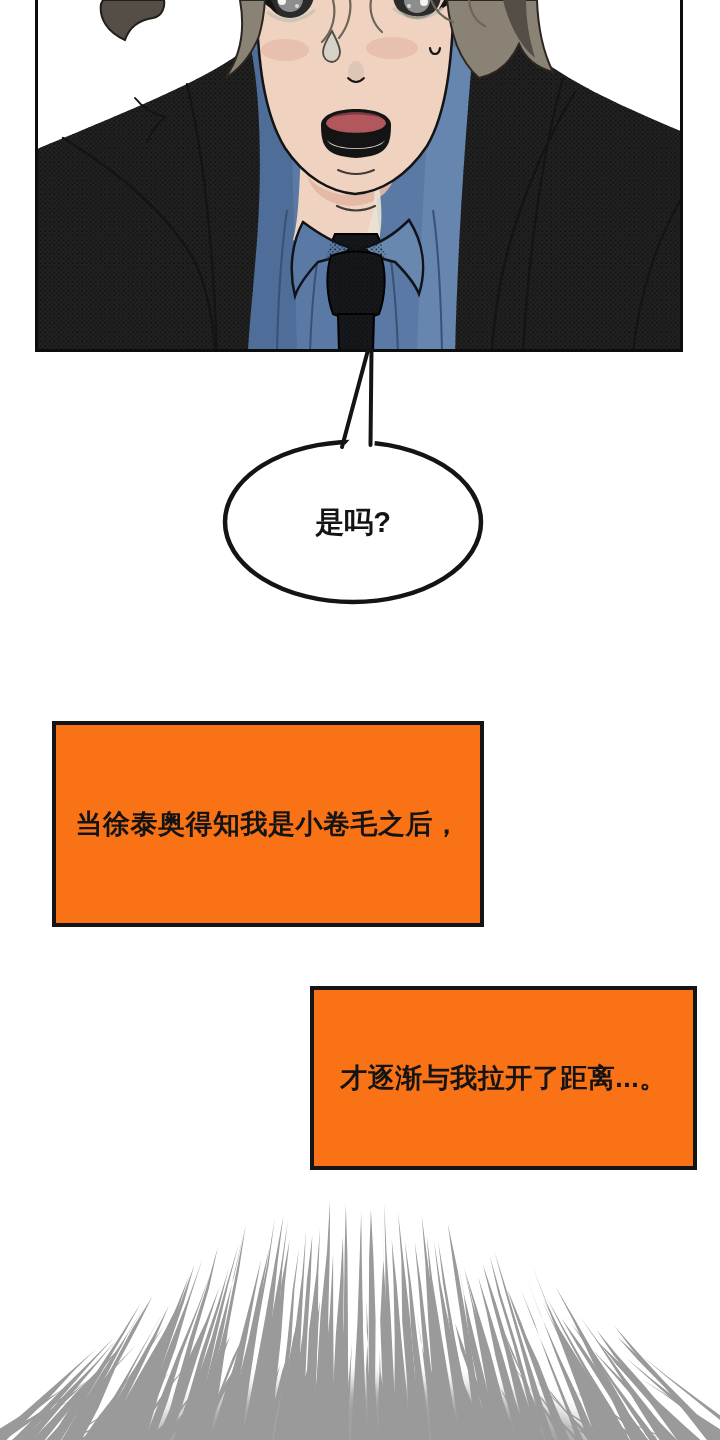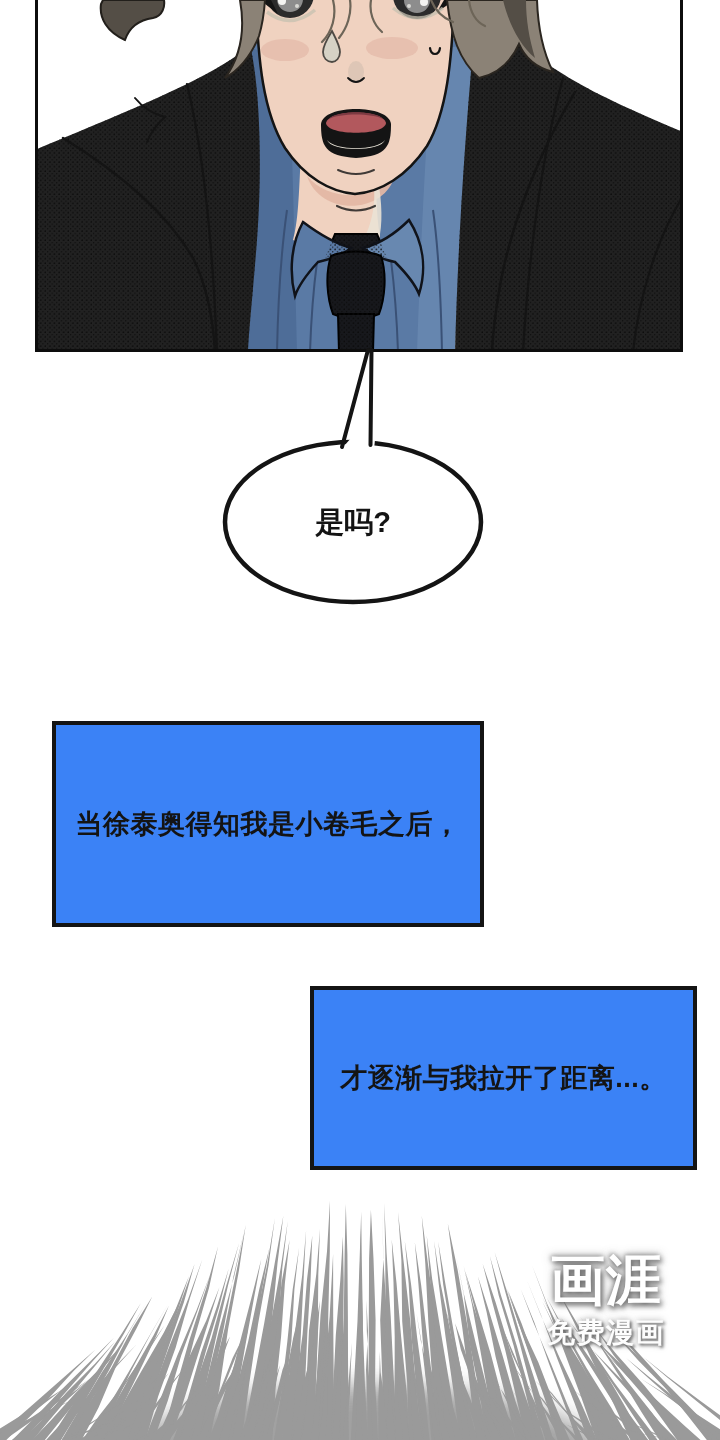--- a/index.html
+++ b/index.html
@@ -1,21 +1,21 @@
 <!DOCTYPE html>
 <html style="--paper: #ffffff; --ink: #141414; --panel_border: #0d0d0d; --jacket: #212121; --tie: #17181c; --shirt: #5a7aa5; --shirt_shadow: #4d6b97; --shirt_light: #6888b0; --skin: #f0d2c0; --skin_shadow: #e3b7a4; --skin_highlight: #eae2d5; --blush: #e0b1a1; --hair: #8b8276; --hair_dark: #544e46; --mouth: #b2585d; --mouth_dark: #7c3a42; --lip_light: #e8e3d7; --sweat: #d6d2c5; --speedline: #9a9a9a;"><head>
 <meta charset="utf-8">
 <style>
   html,body{margin:0;padding:0;background:#ffffff;}
   .page{position:relative;width:720px;height:1440px;background:var(--paper,#fff);overflow:hidden;
         font-family:"Liberation Sans","DejaVu Sans",sans-serif;}
   .panel{position:absolute;left:35px;top:0;width:648px;height:352px;}
   .panel svg{display:block;width:100%;height:100%;}
   .bubble-svg{position:absolute;left:180px;top:330px;width:360px;height:295px;}
-  .caption{position:absolute;background:#3b82f6;border:4px solid var(--ink,#141414);
+  .caption{position:absolute;background:#f97316;border:4px solid var(--ink,#141414);
            display:flex;align-items:center;justify-content:center;
            font-weight:bold;font-size:27px;color:var(--ink,#141414);letter-spacing:.5px;white-space:nowrap;}
   .caption-1{left:52px;top:721px;width:424px;height:198px;}
   .caption-2{left:310px;top:986px;width:379px;height:176px;}
   .speedlines{position:absolute;left:0;top:1150px;width:720px;height:290px;}
   .speedlines svg{display:block;width:100%;height:100%;}
   .watermark{position:absolute;left:534px;top:1248px;width:144px;text-align:center;pointer-events:none;}
   .wm-logo{font-size:55px;line-height:1.18;font-weight:bold;color:#ffffff;letter-spacing:1px;
            text-shadow:2px 3px 5px rgba(105,105,105,.95),-1px -1px 4px rgba(130,130,130,.7),0 0 10px rgba(140,140,140,.85);}
   .wm-tagline{margin-top:1px;font-size:28px;font-weight:bold;color:#fdfdfd;letter-spacing:1.5px;
@@ -306,18 +306,14 @@
           <polygon points="696.9,305.0 670.8,292.1 648.2,281.3 623.6,270.5 607.0,261.9 625.5,270.5 650.3,281.3 675.1,292.1 705.5,305.0" fill="#9a9a9a"></polygon>
           <polygon points="714.9,305.0 688.0,306.4 664.5,307.5 640.5,308.6 620.7,309.5 641.2,308.6 666.2,307.5 691.2,306.4 720.8,305.0" fill="#9a9a9a"></polygon>
           <polygon points="723.5,305.0 692.6,302.4 667.4,300.3 642.3,298.1 622.6,296.4 644.9,298.1 672.0,300.3 699.1,302.4 733.6,305.0" fill="#9a9a9a"></polygon>
           <polygon points="730.5,305.0 699.5,297.5 674.8,291.3 647.1,285.1 627.3,280.1 648.8,285.1 679.3,291.3 707.3,297.5 739.9,305.0" fill="#9a9a9a"></polygon>
           <polygon points="749.9,305.0 716.7,303.9 690.2,303.0 664.6,302.0 642.7,301.3 665.3,302.0 692.8,303.0 721.2,303.9 755.9,305.0" fill="#9a9a9a"></polygon>
           <polygon points="753.7,305.0 720.1,309.4 695.5,313.1 666.7,316.8 646.5,319.7 670.2,316.8 698.5,313.1 727.0,309.4 763.5,305.0" fill="#9a9a9a"></polygon>
         </g>
     </svg>
   </div>
 
-  <div class="watermark">
-    <div class="wm-logo">画涯</div>
-    <div class="wm-tagline">免费漫画</div>
-  </div>
 
 </div>
 
 </body></html>

